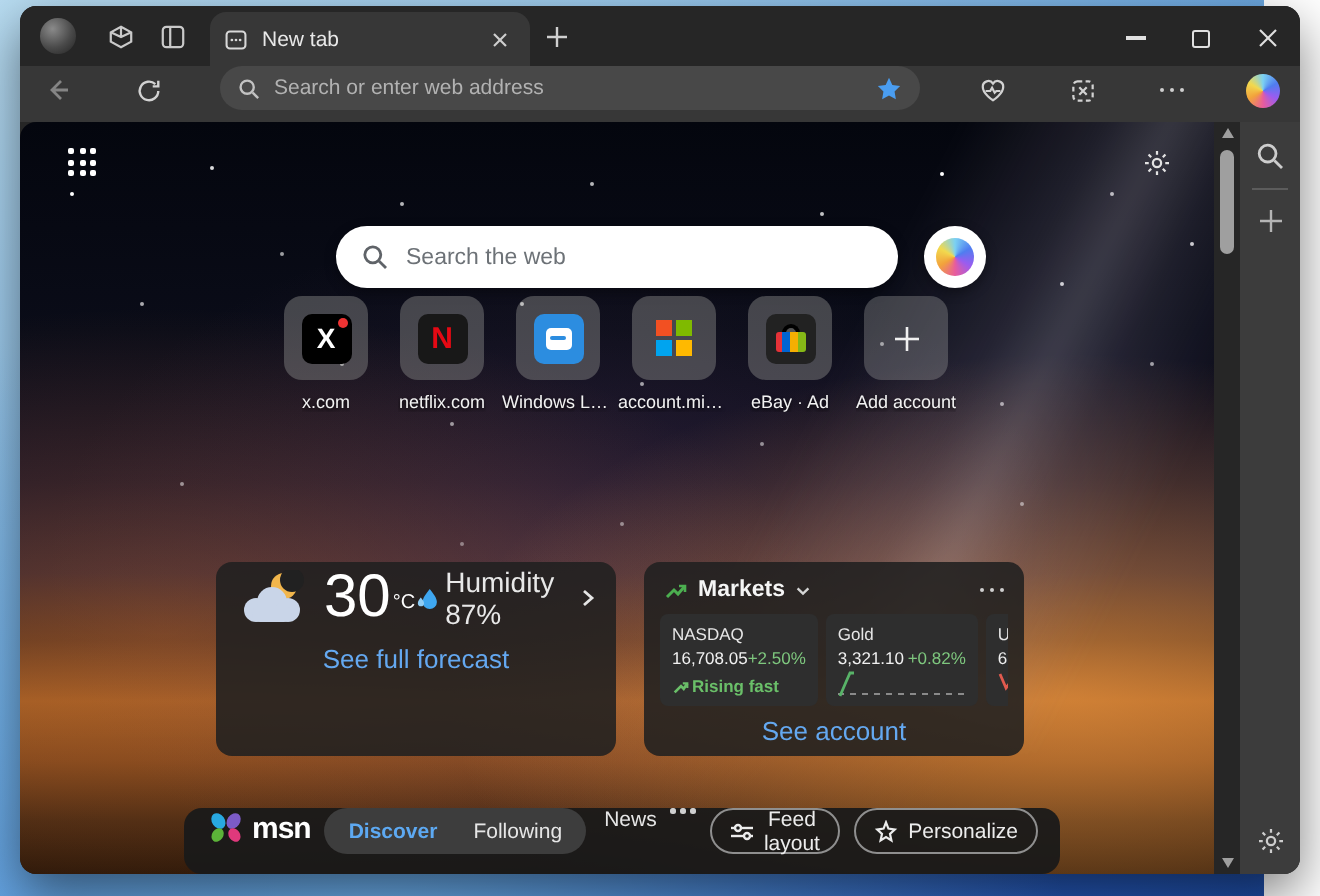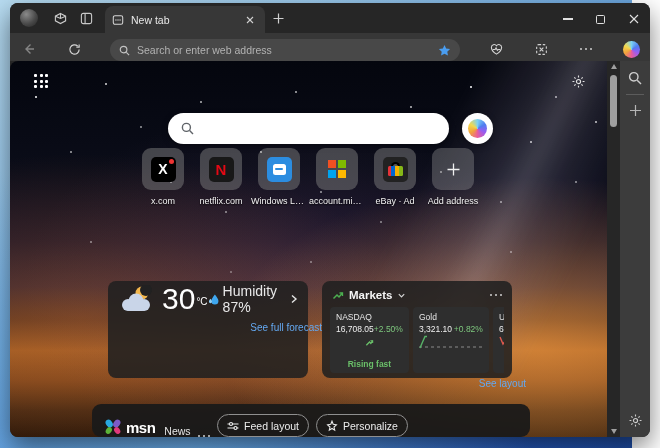--- a/index.html
+++ b/index.html
@@ -32,21 +32,21 @@
     display:flex; align-items:center; padding:0 7px; gap:7px; }
   .tab-title { color:#e8e8e8; font-size:10.5px; flex:1; }
   .tab-close { display:flex; align-items:center; justify-content:center; width:16px; height:16px; border-radius:3px; }
   .newtab-btn { width:26px; height:30px; display:flex; align-items:center; justify-content:center; background:none; border:none; }
   .ts-spacer { flex:1; }
   .wc { width:33px; height:28px; display:flex; align-items:center; justify-content:center; }
   .min-bar { width:10px; height:1.4px; background:#e0e0e0; }
   .max-box { width:9px; height:9px; border:1.3px solid #e0e0e0; border-radius:1.5px; }
 
   
-  .toolbar { height:28px; background:#373737; display:flex; align-items:flex-end; padding:0 7px; gap:21px; flex:0 0 auto; }
+  .toolbar { height:28px; background:#373737; display:flex; align-items:flex-start; padding:0 7px; gap:21px; flex:0 0 auto; }
   .tb-ic { width:24px; height:24px; display:flex; align-items:center; justify-content:center; background:none; border:none; }
   .addressbar { flex:1; height:22px; background:#484848; border-radius:11px; display:flex; align-items:center; padding:0 9px; gap:7px; margin:0 3px; }
   .addressbar input { flex:1; background:transparent; border:none; outline:none; font-size:10.5px; color:#cfcfcf; font-family:"Liberation Sans",sans-serif; }
   .addressbar input::placeholder { color:#b2b2b2; }
   .dots3 { display:flex; gap:2.5px; }
   .dots3 i { width:2.5px; height:2.5px; border-radius:50%; background:#cfcfcf; display:block; }
   .copilot-mini { width:17px; height:17px; border-radius:50%;
     background:conic-gradient(#7bd1f2,#4f7df0,#9a5cf0,#e85c9c,#f2a23c,#f2d94e,#7bd1f2); }
 
   
@@ -125,36 +125,36 @@
   .card { position:absolute; top:220px; background:rgba(32,32,32,.88); border-radius:8px; color:#eee; }
   .card-head { display:flex; align-items:center; gap:5px; padding:8px 10px 2px; }
   .card-title { font-size:11.5px; font-weight:bold; color:#f5f5f5; }
   .head-spacer { flex:1; }
   .weather { left:98px; width:200px; height:97px; }
   .w-body { display:flex; align-items:center; padding:2px 10px 0; }
   .temp { font-size:30px; color:#fff; line-height:1; margin-left:6px; }
   .temp-unit { font-size:10px; color:#fff; vertical-align:top; position:relative; top:2px; margin-left:1px; }
   .hum { margin-left:auto; display:flex; align-items:center; gap:4px; }
   .hum-label { font-size:14px; color:#e8e8e8; }
-  .card-link { display:block; text-align:right; font-size:10px; color:#64a8f0; margin-top:7px; background:none; border:none; width:100%;margin-left:14px; }
+  .card-link { display:block; text-align:center; font-size:13px; color:#64a8f0; margin-top:7px; background:none; border:none; width:100%; }
 
   .markets { left:312px; width:190px; height:97px; }
   .m-tiles { display:flex; gap:4px; margin:4px 8px 0; overflow:hidden; }
   .m-tile { flex:0 0 76px; background:#2e2e2e; border-radius:4px; padding:5px 6px 4px; }
   .m-name { font-size:8.5px; font-weight:normal; color:#e6e6e6; }
   .m-row { display:flex; align-items:baseline; justify-content:space-between; margin-top:2px; }
   .m-val { font-size:8.5px; color:#f0f0f0; }
   .m-chg { font-size:8.5px; color:#7ec77e; }
-  .m-note { display:flex; align-items:center; gap:12px; margin-top:4px;flex-direction:column; }
+  .m-note { display:flex; align-items:center; gap:1px; margin-top:4px; }
   .m-note span { font-size:8.5px; color:#6abf69; font-weight:bold; }
   .markets .card-link { margin-top:5px; }
 
   
   .msnbar { position:absolute; left:82px; top:343px; width:438px; height:33px; background:rgba(26,26,26,.94);
-    border-radius:9px; display:flex; align-items:flex-end; padding:0 11px; gap:7px; }
+    border-radius:9px; display:flex; align-items:flex-start; padding:0 11px; gap:7px; }
   .brand { display:flex; align-items:center; gap:3px; }
   .brand-name { color:#fff; font-weight:bold; font-size:15px; letter-spacing:-.5px; }
   .feed-pill { background:#3d3d3d; border-radius:13px; height:23px; display:flex; align-items:center; padding:0 3px; }
   .feed-tab { font-size:10.5px; padding:0 9px; background:none; border:none; color:#e6e6e6; }
   .feed-tab.active { color:#5da9f2; font-weight:bold; }
   .news-link { font-size:10.5px; color:#e6e6e6; background:none; border:none; margin-left:2px; }
   .pill-btn { display:flex; align-items:center; gap:5px; height:23px; border:1px solid #8f8f8f; border-radius:13px;
     padding:0 9px; background:none; color:#ececec; font-size:10.5px; }
 
   svg { display:block; }
@@ -293,20 +293,21 @@
             </svg>
         </div>
 
         <div class="search-pill">
           <span>
             <svg width="13" height="13" viewBox="0 0 13 13" fill="none" stroke="#5f6368" stroke-width="1.4">
                 <circle cx="5.4" cy="5.4" r="4"></circle>
                 <line x1="8.6" y1="8.6" x2="12" y2="12"></line>
               </svg>
           </span>
+          <input type="text" placeholder="Search the web" style="">
         </div>
         <div class="copilot-bubble">
             <span class="copilot-core"></span>
           </div>
 
         <div class="shortcuts">
           <div class="sc-item">
             <div class="sc-tile">
                 <div class="fav fav-x">
                   <span>X</span>
@@ -360,21 +361,21 @@
           </div>
           <div class="sc-item">
             <div class="sc-tile add">
                 <span>
               <svg width="15" height="15" viewBox="0 0 15 15" stroke="#f0f0f0" stroke-width="1.3">
                     <line x1="7.5" y1="1.5" x2="7.5" y2="13.5"></line>
                     <line x1="1.5" y1="7.5" x2="13.5" y2="7.5"></line>
                   </svg>
             </span>
               </div>
-            <div class="sc-label">Add address</div>
+            <div class="sc-label">Add account</div>
           </div>
         </div>
 
         <div class="card weather">
           <div class="w-body">
             <span>
               <svg width="38" height="28" viewBox="0 0 38 28">
                 <circle cx="24" cy="8" r="6.5" fill="#f2b64c"></circle>
                 <circle cx="28" cy="5" r="6" fill="#212121"></circle>
                 <g fill="#c9d5e8">
@@ -457,32 +458,36 @@
             <div class="m-tile">
               <div class="m-name">US</div>
               <div class="m-row">
                 <span class="m-val">62.</span>
               </div>
               <svg width="64" height="14" viewBox="0 0 64 14" style="margin-top:1px">
                 <polyline points="1,2 4,9 7,5 10,12 14,8 18,10" fill="none" stroke="#e05a4e" stroke-width="1.4"></polyline>
               </svg>
             </div>
           </div>
-          <button class="card-link">See layout</button>
+          <button class="card-link">See account</button>
         </div>
 
         <div class="msnbar">
           <div class="brand">
             <svg width="20" height="20" viewBox="0 0 20 20">
               <ellipse cx="6.2" cy="6.5" rx="3.2" ry="4.2" transform="rotate(-35 6.2 6.5)" fill="#28a8e0"></ellipse>
               <ellipse cx="13.8" cy="6.5" rx="3.2" ry="4.2" transform="rotate(35 13.8 6.5)" fill="#7c5bc7"></ellipse>
               <ellipse cx="5.8" cy="13.5" rx="2.8" ry="3.6" transform="rotate(35 5.8 13.5)" fill="#5cb339"></ellipse>
               <ellipse cx="14.2" cy="13.5" rx="2.8" ry="3.6" transform="rotate(-35 14.2 13.5)" fill="#e0397c"></ellipse>
             </svg>
             <span class="brand-name">msn</span>
+          </div>
+          <div class="feed-pill">
+            <button class="feed-tab active">Discover</button>
+            <button class="feed-tab">Following</button>
           </div>
           <button class="news-link">News</button>
           <span class="dots3">
               <i></i>
               <i></i>
               <i></i>
             </span>
           <button class="pill-btn">
             <span>
               <svg width="12" height="10" viewBox="0 0 12 10" fill="none" stroke="#ececec" stroke-width="1.2">

